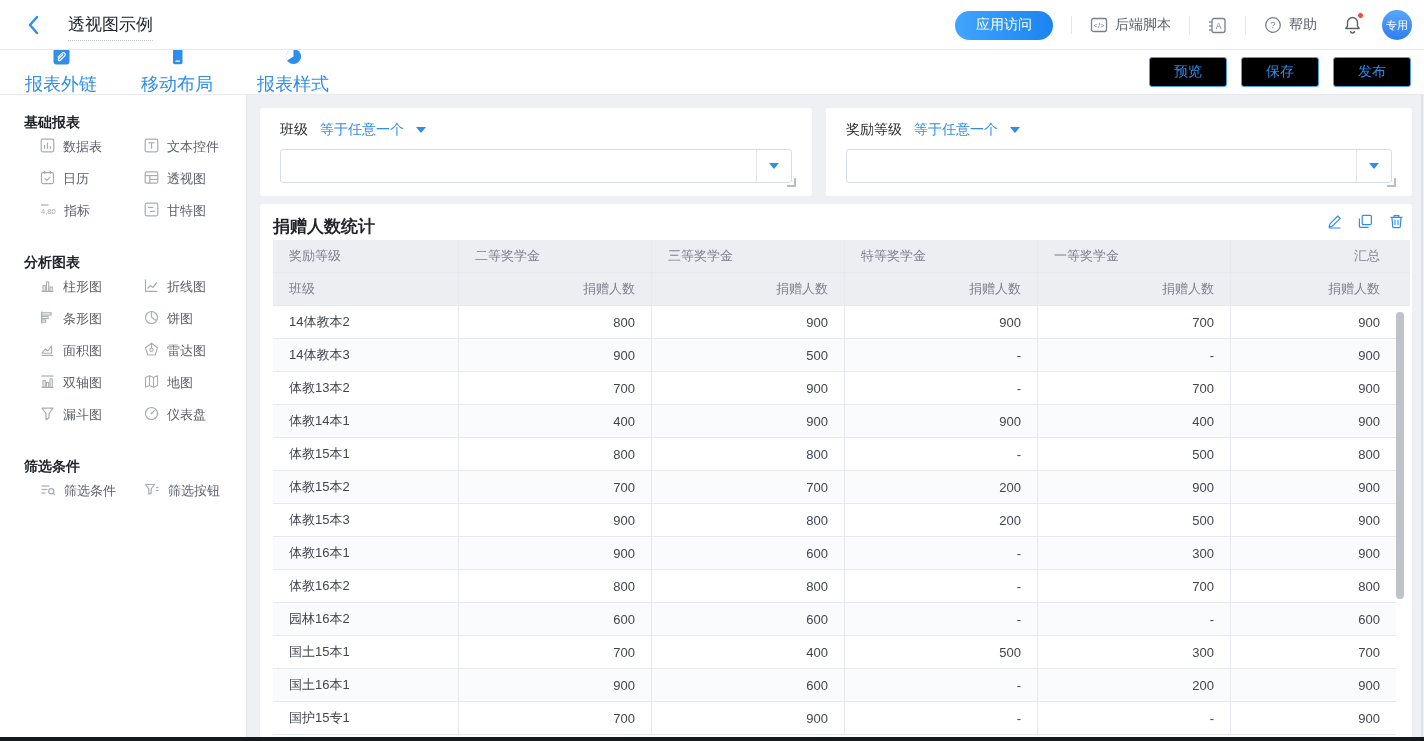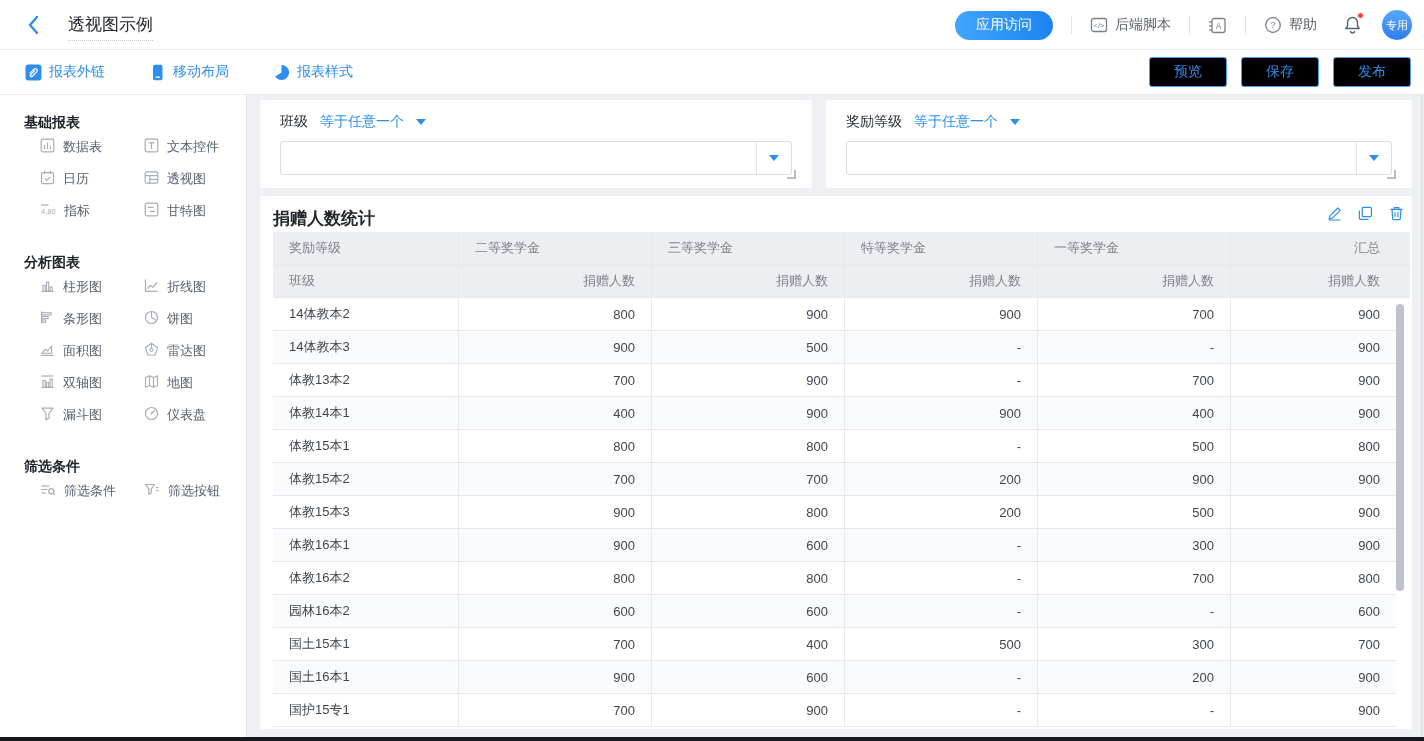--- a/index.html
+++ b/index.html
@@ -21,35 +21,35 @@
   .bell-dot { position:absolute; right:-2px; top:-3px; width:7px; height:7px; border-radius:50%;
     background:#f5483b; border:1px solid #fff; }
   .avatar { width:30px; height:30px; border-radius:50%; margin-right:12px;
     background:linear-gradient(180deg,#58a7fb,#2f7cf0); color:#fff; font-size:11px;
     display:flex; align-items:center; justify-content:center; cursor:pointer; }
 
   
   .toolbar { position:absolute; left:0; top:50px; width:1424px; height:45px; background:#fff;
     border-bottom:1px solid #e9eaee; display:flex; align-items:center; z-index:4; }
   .tb-left { display:flex; align-items:center; gap:44px; padding-left:25px; }
-  .tb-item { display:flex; align-items:center; gap:7px; color:#2e8ded; font-size:14px; cursor:pointer; }
+  .tb-item { display:flex; align-items:center; gap:7px; color:#2e8ded; font-size:18px; cursor:pointer;flex-direction:column; }
   .tb-right { margin-left:auto; display:flex; gap:14px; padding-right:13px; }
   .ghost-btn { width:78px; height:30px; border:1px solid #4f9df0; border-radius:3px; background:#000000;
     color:#2e8ded; font-size:14px; cursor:pointer; }
 
   
   .sidebar { position:absolute; left:0; top:95px; width:247px; height:642px; background:#fff;
     border-right:1px solid #e4e7ea; overflow:hidden; }
   .sb-section-title { font-size:14px; font-weight:bold; color:#20242b; padding:20px 0 6px 24px; }
   .sb-grid { display:grid; grid-template-columns:104px 104px; padding-left:40px; }
   .sb-item { display:flex; gap:8px; height:32px; color:#5a616c; font-size:13px; cursor:pointer; }
   .sb-item svg { flex:0 0 auto; }
 
   
-  .main { position:absolute; left:247px; top:87px; width:1177px; height:642px; background:#eef0f4; }
+  .main { position:absolute; left:247px; top:95px; width:1177px; height:642px; background:#eef0f4; }
   .card { position:absolute; background:#fff; border-radius:2px; }
   .filter-card-1 { left:13px; top:13px; width:552px; height:88px; }
   .filter-card-2 { left:579px; top:13px; width:586px; height:88px; }
   .f-label-row { position:absolute; left:20px; top:13px; display:flex; align-items:center; gap:12px; }
   .f-label { font-size:14px; color:#262b33; }
   .f-operator { display:flex; align-items:center; gap:12px; color:#2e8ded; font-size:14px; cursor:pointer; }
   .tri-down { width:0; height:0; border-left:5px solid transparent; border-right:5px solid transparent;
     border-top:6px solid #2e8ded; }
   .f-select { position:absolute; left:20px; right:20px; top:41px; height:34px; background:#fff;
     border:1px solid #d8dce3; border-radius:3px; cursor:pointer; }

